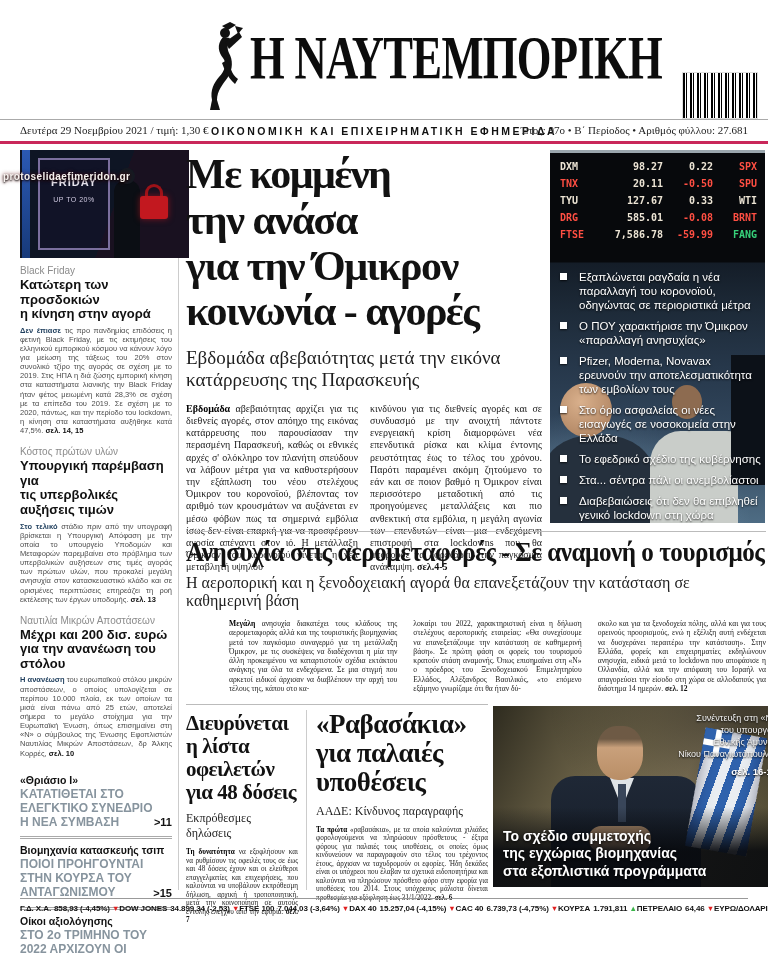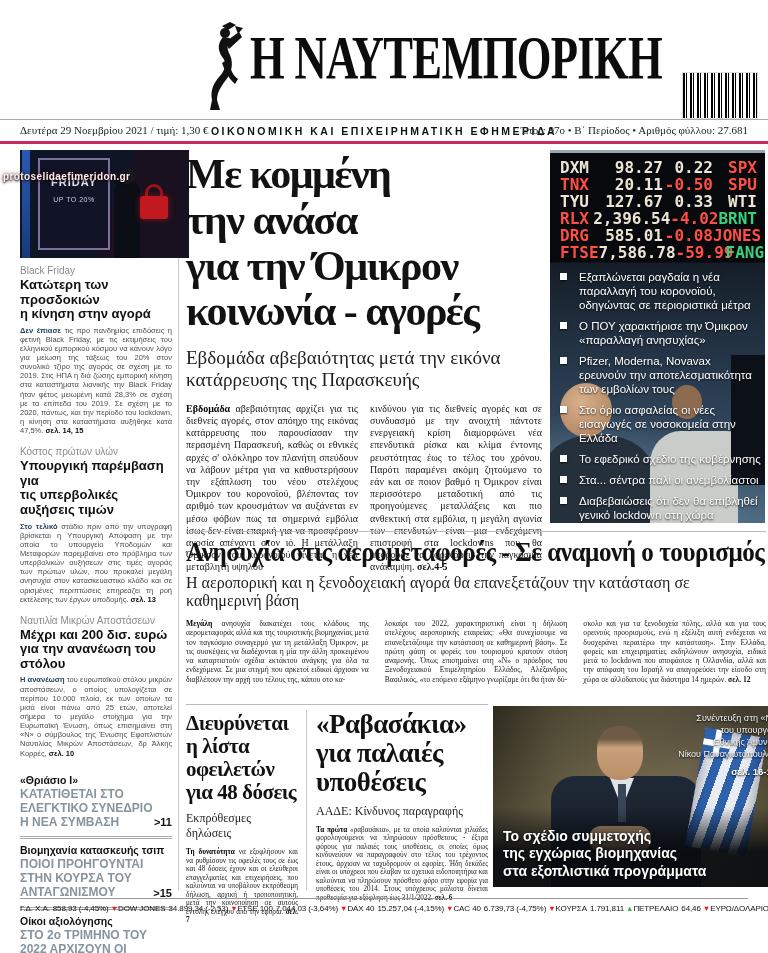--- a/index.html
+++ b/index.html
@@ -76,35 +76,35 @@
   .rpanel::after { content:''; position:absolute; left:0; bottom:0; width:100%; height:120px;
     background:radial-gradient(ellipse at 18% 100%, rgba(165,205,235,.45), transparent 65%); }
   .trader1-head { position:absolute; left:10px; bottom:86px; width:52px; height:54px; border-radius:50%;
     background:radial-gradient(circle at 40% 35%, #d9b08c, #a67a58); z-index:1; }
   .trader1-body { position:absolute; left:-8px; bottom:0; width:112px; height:88px; background:#25303d; border-radius:45% 45% 0 0; z-index:1; }
   .trader2-head { position:absolute; left:122px; bottom:104px; width:30px; height:34px; border-radius:50%; background:#8d6b50; z-index:1; }
   .trader2-body { position:absolute; left:100px; bottom:0; width:88px; height:92px; background:#c9cdc9; border-radius:35% 10% 0 0; z-index:1; }
   .screen-right { position:absolute; right:0; bottom:38px; width:34px; height:130px; background:#0c1118; z-index:1; }
 
   .board { position:absolute; left:10px; top:8px; right:8px; z-index:2; }
-  .board-row { display:flex; height:17px; align-items:flex-start; font-family:"DejaVu Sans Mono",monospace; font-size:16px; font-weight:bold; }
+  .board-row { display:flex; height:17px; align-items:center; font-family:"DejaVu Sans Mono",monospace; font-size:10px; font-weight:bold; }
   .bc1 { width:44px; text-align:left; }
   .bc2 { flex:1; text-align:right; }
   .bc3 { width:50px; text-align:right; }
   .bc4 { width:44px; text-align:right; }
 
   .cbullets { position:absolute; left:10px; top:120px; right:4px; z-index:3; }
   .cbul { display:flex; gap:12px; margin-bottom:7px; color:#fff; font-size:11.5px; line-height:1.22; text-shadow:0 1px 2px rgba(0,0,0,.85); }
   .cbul .sq { flex:0 0 auto; width:7px; height:7px; background:#fff; margin-top:3px; box-shadow:0 1px 2px rgba(0,0,0,.7); }
 
   
   .aero { left:186px; top:531px; width:580px; border-top:1px solid #bbb; padding-top:5px; }
   .aero-headline { font-family:"Liberation Serif",serif; font-weight:bold; font-size:27px; letter-spacing:-.5px; white-space:nowrap; transform:scaleX(.93); transform-origin:left; color:#121212; }
   .aero-subhead { margin-top:6px; font-family:"Liberation Serif",serif; font-size:16px; color:#1e1e1e; }
-  .aero-body { margin-top:9px; display:flex; gap:16px; }
+  .aero-body { margin-top:9px; display:flex; gap:16px;margin-left:43px; }
   .aero-col { flex:1; font-family:"Liberation Serif",serif; font-size:7.6px; line-height:1.22; text-align:justify; color:#1a1a1a; }
   .hline-bottom { left:186px; top:704px; width:302px; height:1px; background:#bbb; }
 
   
   .debts { left:186px; top:712px; width:112px; }
   .debts-title { font-family:"Liberation Serif",serif; font-weight:bold; font-size:21px; line-height:1.1; letter-spacing:-.5px; color:#121212; }
   .art-subhead { margin-top:7px; font-family:"Liberation Serif",serif; font-size:12px; color:#1e1e1e; }
   .art-body { margin-top:7px; font-family:"Liberation Serif",serif; font-size:7.2px; line-height:1.18; text-align:justify; color:#1a1a1a; }
   .rava { left:316px; top:710px; width:172px; }
   .rava-title { font-family:"Liberation Serif",serif; font-weight:bold; font-size:27px; line-height:1.07; letter-spacing:-.5px; color:#121212; }
@@ -124,21 +124,21 @@
   .flag::before { content:''; position:absolute; left:0; top:0; width:27px; height:27px;
     background:linear-gradient(#fff,#fff) center/100% 6px no-repeat, linear-gradient(#fff,#fff) center/6px 100% no-repeat, #2f62ad; }
   .photo-grad { position:absolute; left:0; bottom:0; width:100%; height:80px; background:linear-gradient(transparent, rgba(8,10,14,.9) 55%); }
   .cap-top { position:absolute; right:8px; top:6px; text-align:right; color:#f2f2f2; font-size:9px; line-height:1.35; text-shadow:0 1px 2px #000; z-index:2; }
   .cap-page { position:absolute; right:8px; top:60px; color:#fff; font-weight:bold; font-size:9.5px; text-shadow:0 1px 2px #000; z-index:2; }
   .cap-bottom { position:absolute; left:10px; bottom:7px; color:#fff; font-weight:bold; font-size:14px; line-height:1.24; text-shadow:0 1px 3px #000; z-index:2; }
 
   
   .ticker { left:20px; top:898px; width:728px; border-top:1px solid #999; padding-top:5px;
     display:flex; justify-content:space-between; white-space:nowrap; }
-  .tk { font-size:8px; font-weight:normal; letter-spacing:-.1px; color:#111; }
+  .tk { font-size:8px; font-weight:bold; letter-spacing:-.1px; color:#111; }
   .tk .v { margin-left:3px; }
   .tk .ar { margin-left:2px; font-size:7.5px; }
 </style>
 </head>
 <body>
 
 <div id="page">
 
   <div class="abs logo">
     <svg width="44" height="94" viewBox="0 0 44 94" xmlns="http://www.w3.org/2000/svg">
@@ -258,32 +258,26 @@
           <span class="bc4" style="color: rgb(255, 79, 67);">SPU</span>
         </div>
 
         <div class="board-row">
           <span class="bc1" style="color: rgb(236, 228, 212);">TYU</span>
           <span class="bc2" style="color: rgb(236, 228, 212);">127.67</span>
           <span class="bc3" style="color: rgb(236, 228, 212);">0.33</span>
           <span class="bc4" style="color: rgb(236, 228, 212);">WTI</span>
         </div>
 
-        <div class="board-row">
-          <span class="bc1" style="color: rgb(255, 79, 67);">RLX</span>
-          <span class="bc2" style="color: rgb(236, 228, 212);">2,396.54</span>
-          <span class="bc3" style="color: rgb(255, 79, 67);">-4.02</span>
-          <span class="bc4" style="color: rgb(55, 210, 123);">BRNT</span>
-        </div>
 
         <div class="board-row">
           <span class="bc1" style="color: rgb(255, 79, 67);">DRG</span>
           <span class="bc2" style="color: rgb(236, 228, 212);">585.01</span>
           <span class="bc3" style="color: rgb(255, 79, 67);">-0.08</span>
-          <span class="bc4" style="color: rgb(255, 79, 67);">JONES</span>
+          <span class="bc4" style="color: rgb(255, 79, 67);">BRNT</span>
         </div>
 
         <div class="board-row">
           <span class="bc1" style="color: rgb(255, 79, 67);">FTSE</span>
           <span class="bc2" style="color: rgb(236, 228, 212);">7,586.78</span>
           <span class="bc3" style="color: rgb(255, 79, 67);">-59.99</span>
           <span class="bc4" style="color: rgb(55, 210, 123);">FANG</span>
         </div>
       </div>
 

